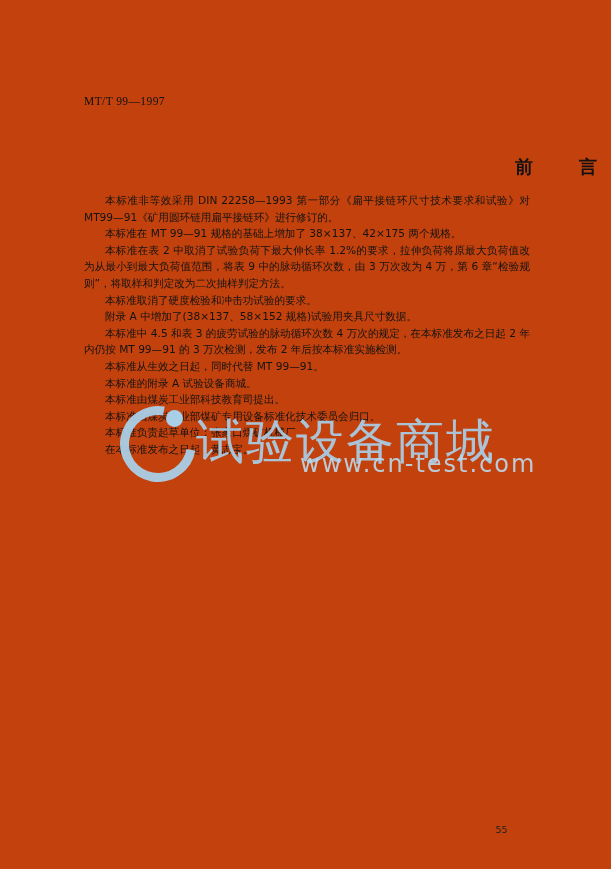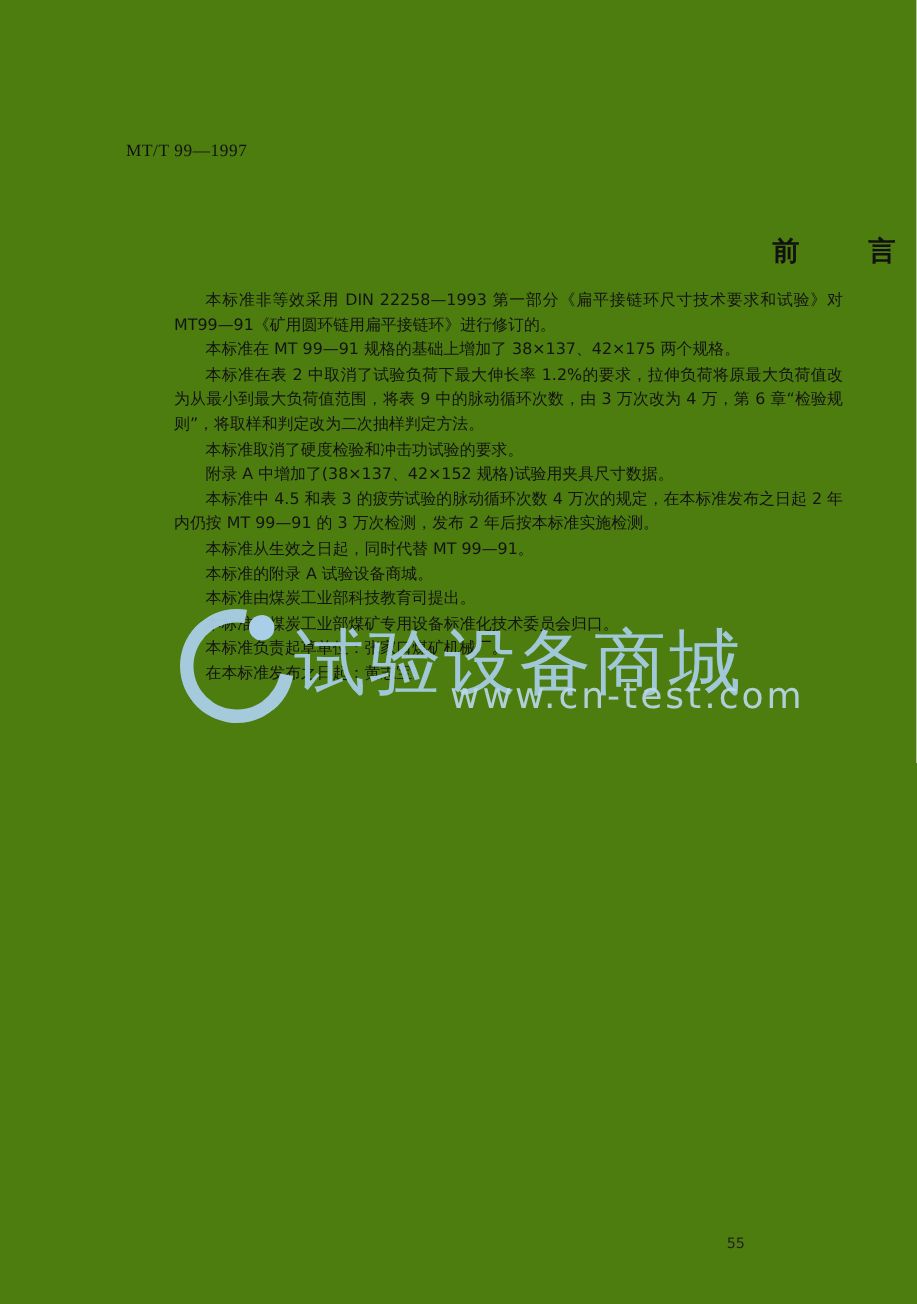--- a/index.html
+++ b/index.html
@@ -14,21 +14,21 @@
     font-family: "Liberation Serif", serif;
     color: #1a1a1a;
     overflow: hidden;
   }
   .page {
     position: absolute;
     left: 0;
     top: 0;
     width: 611px;
     height: 869px;
-    background: #4d7c0f;
+    background: #c2410c;
   }
   .doc-number {
     position: absolute;
     left: 84px;
     top: 95px;
     font-size: 11.5px;
     letter-spacing: 0.4px;
     font-family: "Liberation Serif", serif;
     color: #111;
     white-space: nowrap;
@@ -49,36 +49,36 @@
   .body-text {
     position: absolute;
     left: 84px;
     top: 192px;
     width: 446px;
     font-size: 10.6px;
     line-height: 16.6px;
     color: #131313;
     text-align: justify;
     font-family: "DejaVu Sans", sans-serif;
-    margin-left: 32px;
   }
   .body-text p {
     margin: 0;
     text-indent: 21px;
     white-space: normal;
   }
   .page-number {
     position: absolute;
     left: 0;
     top: 824px;
     width: 565px;
     text-align: center;
     font-size: 9.5px;
     color: #222;
     font-family: "DejaVu Sans", sans-serif;
+    padding-left: 11px;
   }
   .page-number span {
     position: relative;
     left: 208px;
   }
 
   
   .watermark {
     position: absolute;
     left: 0;
@@ -145,21 +145,21 @@
 
   <div class="doc-number">MT/T 99—1997</div>
 
   <div class="title">前　言</div>
 
   <div class="body-text">
     <p>本标准非等效采用 DIN 22258—1993 第一部分《扁平接链环尺寸技术要求和试验》对 MT99—91《矿用圆环链用扁平接链环》进行修订的。</p>
     <p>本标准在 MT 99—91 规格的基础上增加了 38×137、42×175 两个规格。</p>
     <p>本标准在表 2 中取消了试验负荷下最大伸长率 1.2%的要求，拉伸负荷将原最大负荷值改为从最小到最大负荷值范围，将表 9 中的脉动循环次数，由 3 万次改为 4 万，第 6 章“检验规则”，将取样和判定改为二次抽样判定方法。</p>
     <p>本标准取消了硬度检验和冲击功试验的要求。</p>
-    <p>附录 A 中增加了(38×137、42×152 规格)试验用夹具尺寸数据。</p>
+    <p>附录 A 中增加了(38×137、58×152 规格)试验用夹具尺寸数据。</p>
     <p>本标准中 4.5 和表 3 的疲劳试验的脉动循环次数 4 万次的规定，在本标准发布之日起 2 年内仍按 MT 99—91 的 3 万次检测，发布 2 年后按本标准实施检测。</p>
     <p>本标准从生效之日起，同时代替 MT 99—91。</p>
     <p>本标准的附录 A 试验设备商城。</p>
     <p>本标准由煤炭工业部科技教育司提出。</p>
     <p>本标准由煤炭工业部煤矿专用设备标准化技术委员会归口。</p>
     <p>本标准负责起草单位：张家口煤矿机械厂。</p>
     <p>在本标准发布之日起：黄志宝。</p>
   </div>
 
   <div class="watermark">

